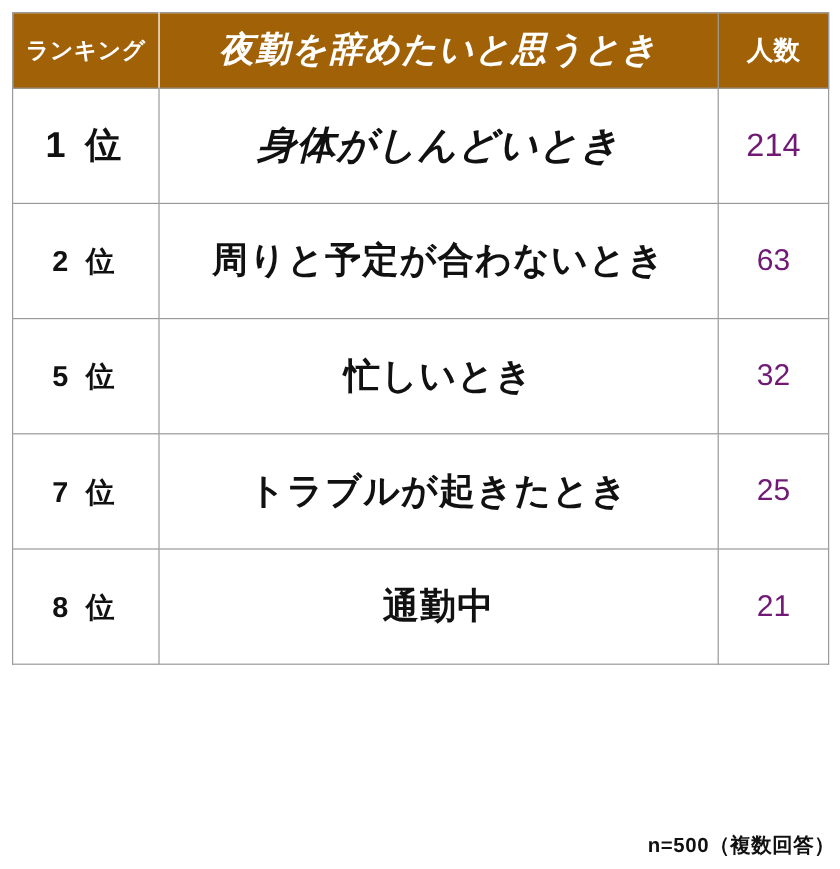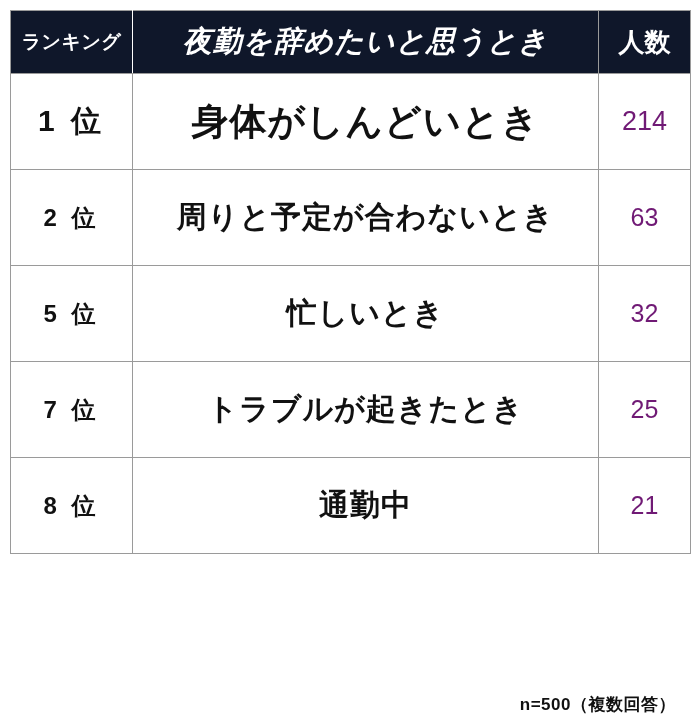--- a/index.html
+++ b/index.html
@@ -33,37 +33,37 @@
     padding: 0;
     text-align: center;
     vertical-align: middle;
   }
   
   col.c-rank  { width: 122px; }
   col.c-label { width: 466px; }
   col.c-count { width: 92px; }
 
   thead th {
-    background: #0f172a;
+    background: #a16207;
     color: #ffffff;
     height: 62px;
     border-color: #525a6e;
     font-weight: bold;
   }
   thead th.h-rank {
     font-size: 19px;
     letter-spacing: 0.5px;
   }
   thead th.h-label {
     font-size: 29px;
     letter-spacing: 1px;
     font-style: italic;
   }
   thead th.h-count {
-    font-size: 26px;
+    font-size: 22px;
   }
   thead th.h-rank { border-right: 1px solid #ffffff; }
   thead th.h-count { border-left: 1px solid #ffffff; }
 
   tbody tr { height: 96px; }
   tbody td.rank {
     font-size: 24px;
     font-weight: bold;
     letter-spacing: 4px;
     color: #111111;
@@ -73,26 +73,26 @@
     font-weight: bold;
     letter-spacing: 1px;
     color: #111111;
   }
   tbody td.count {
     font-size: 25px;
     color: #701a75;
     font-weight: normal;
   }
   tbody tr.first td.rank { font-size: 30px; }
-  tbody tr.first td.label { font-size: 37px; }
+  tbody tr.first td.label { font-size: 32px; font-style: italic; }
   tbody tr.first td.count { font-size: 27px; }
 
   .footnote {
     position: absolute;
-    right: 24px;
+    right: 4px;
     bottom: 8px;
     font-size: 17px;
     font-weight: bold;
     color: #111111;
     letter-spacing: 0.5px;
   }
 </style>
 </head>
 <body>
 

